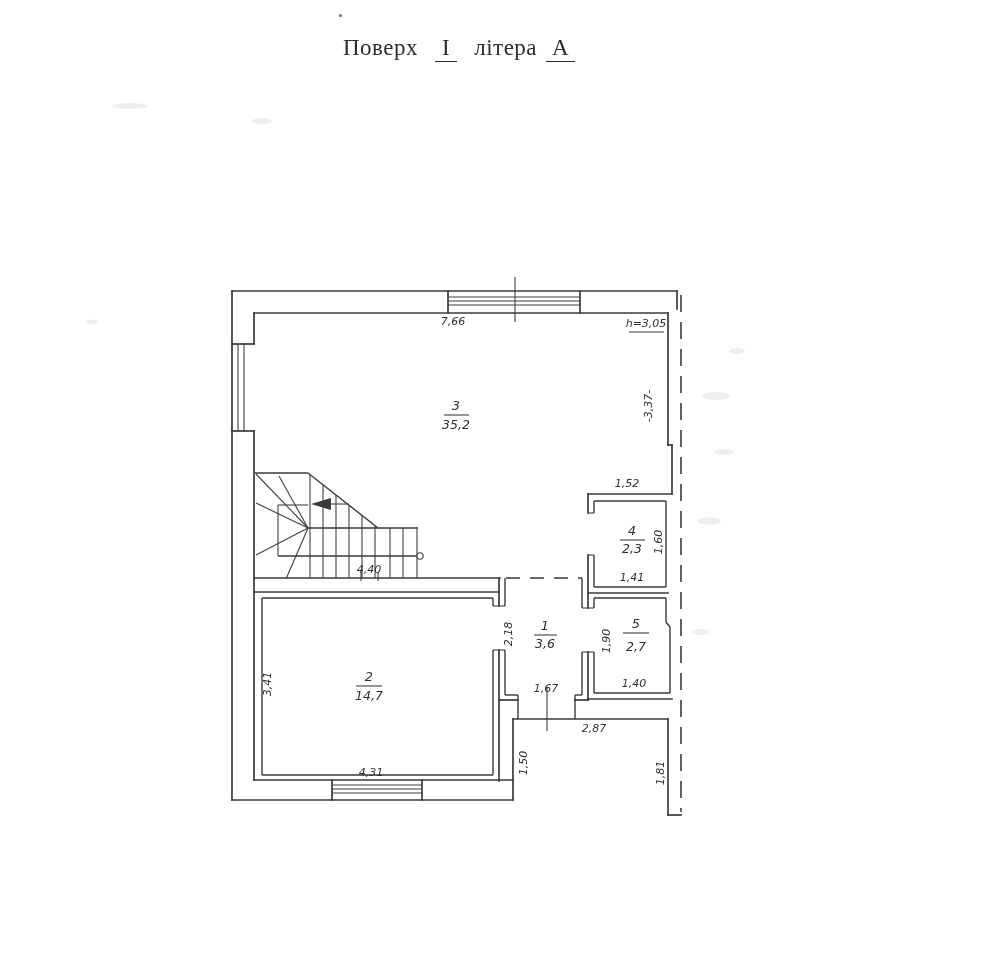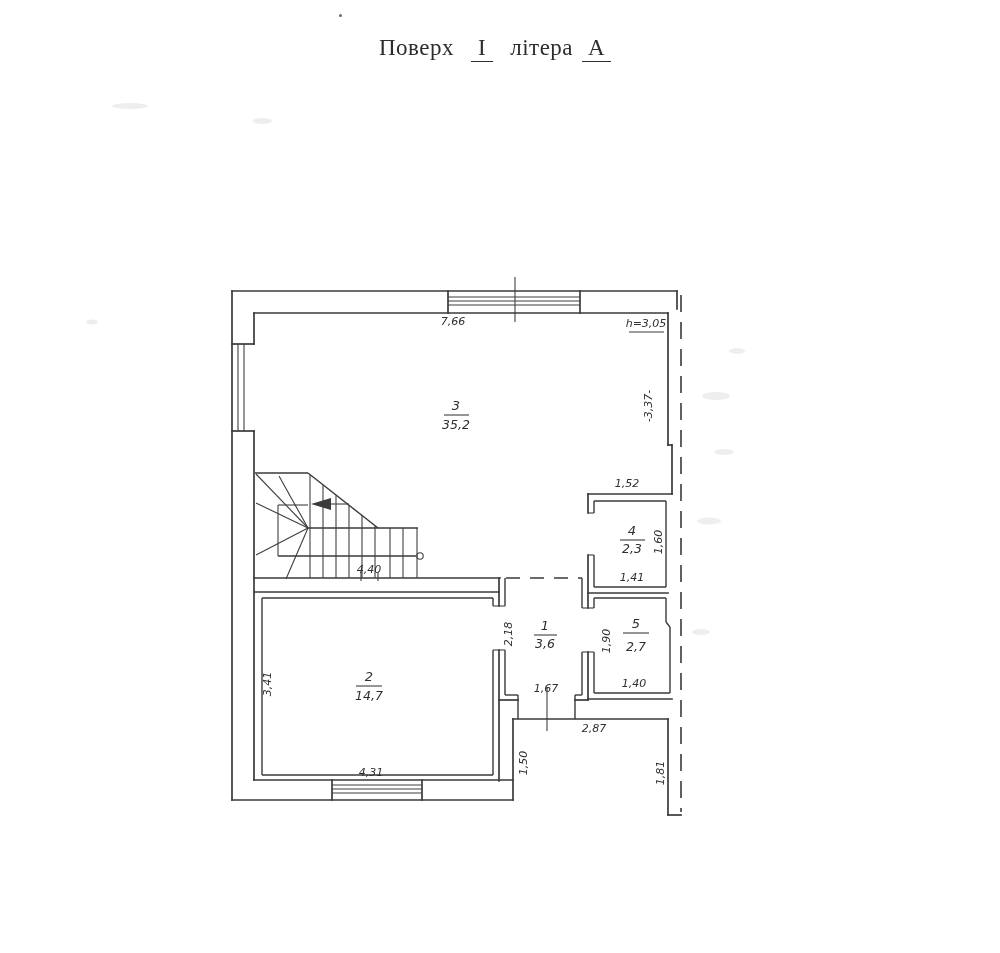--- a/index.html
+++ b/index.html
@@ -2,21 +2,21 @@
 <html><head>
 <meta charset="utf-8">
 <style>
   html,body{margin:0;padding:0;background:#888;}
   .page{
     position:relative;width:1000px;height:953px;background:#ffffff;
     overflow:hidden;font-family:"Liberation Serif",serif;
   }
   .title{
     position:absolute;top:35px;left:343px;display:flex;align-items:baseline;
-    font-size:23px;color:#2d2d2d;letter-spacing:0.5px;white-space:nowrap;margin-left:36px;
+    font-size:23px;color:#2d2d2d;letter-spacing:0.5px;white-space:nowrap;
   }
   .title .fl{margin-left:17px;padding:0 7px;border-bottom:1.6px solid #2d2d2d;}
   .title .w2{margin-left:17px;}
   .title .lt{margin-left:9px;padding:0 6px;border-bottom:1.6px solid #2d2d2d;}
   .speck{position:absolute;top:14px;left:339px;width:3px;height:3px;border-radius:50%;background:#6a6a6a;}
   svg{position:absolute;left:0;top:0;}
   .wall{stroke:#3a3a3a;stroke-width:1.7;fill:none;stroke-linecap:square;}
   .thin{stroke:#3f3f3f;stroke-width:1.1;fill:none;}
   .mid{stroke:#3a3a3a;stroke-width:1.4;fill:none;}
   .dash{stroke:#3a3a3a;stroke-width:1.6;fill:none;stroke-dasharray:17 10;}

